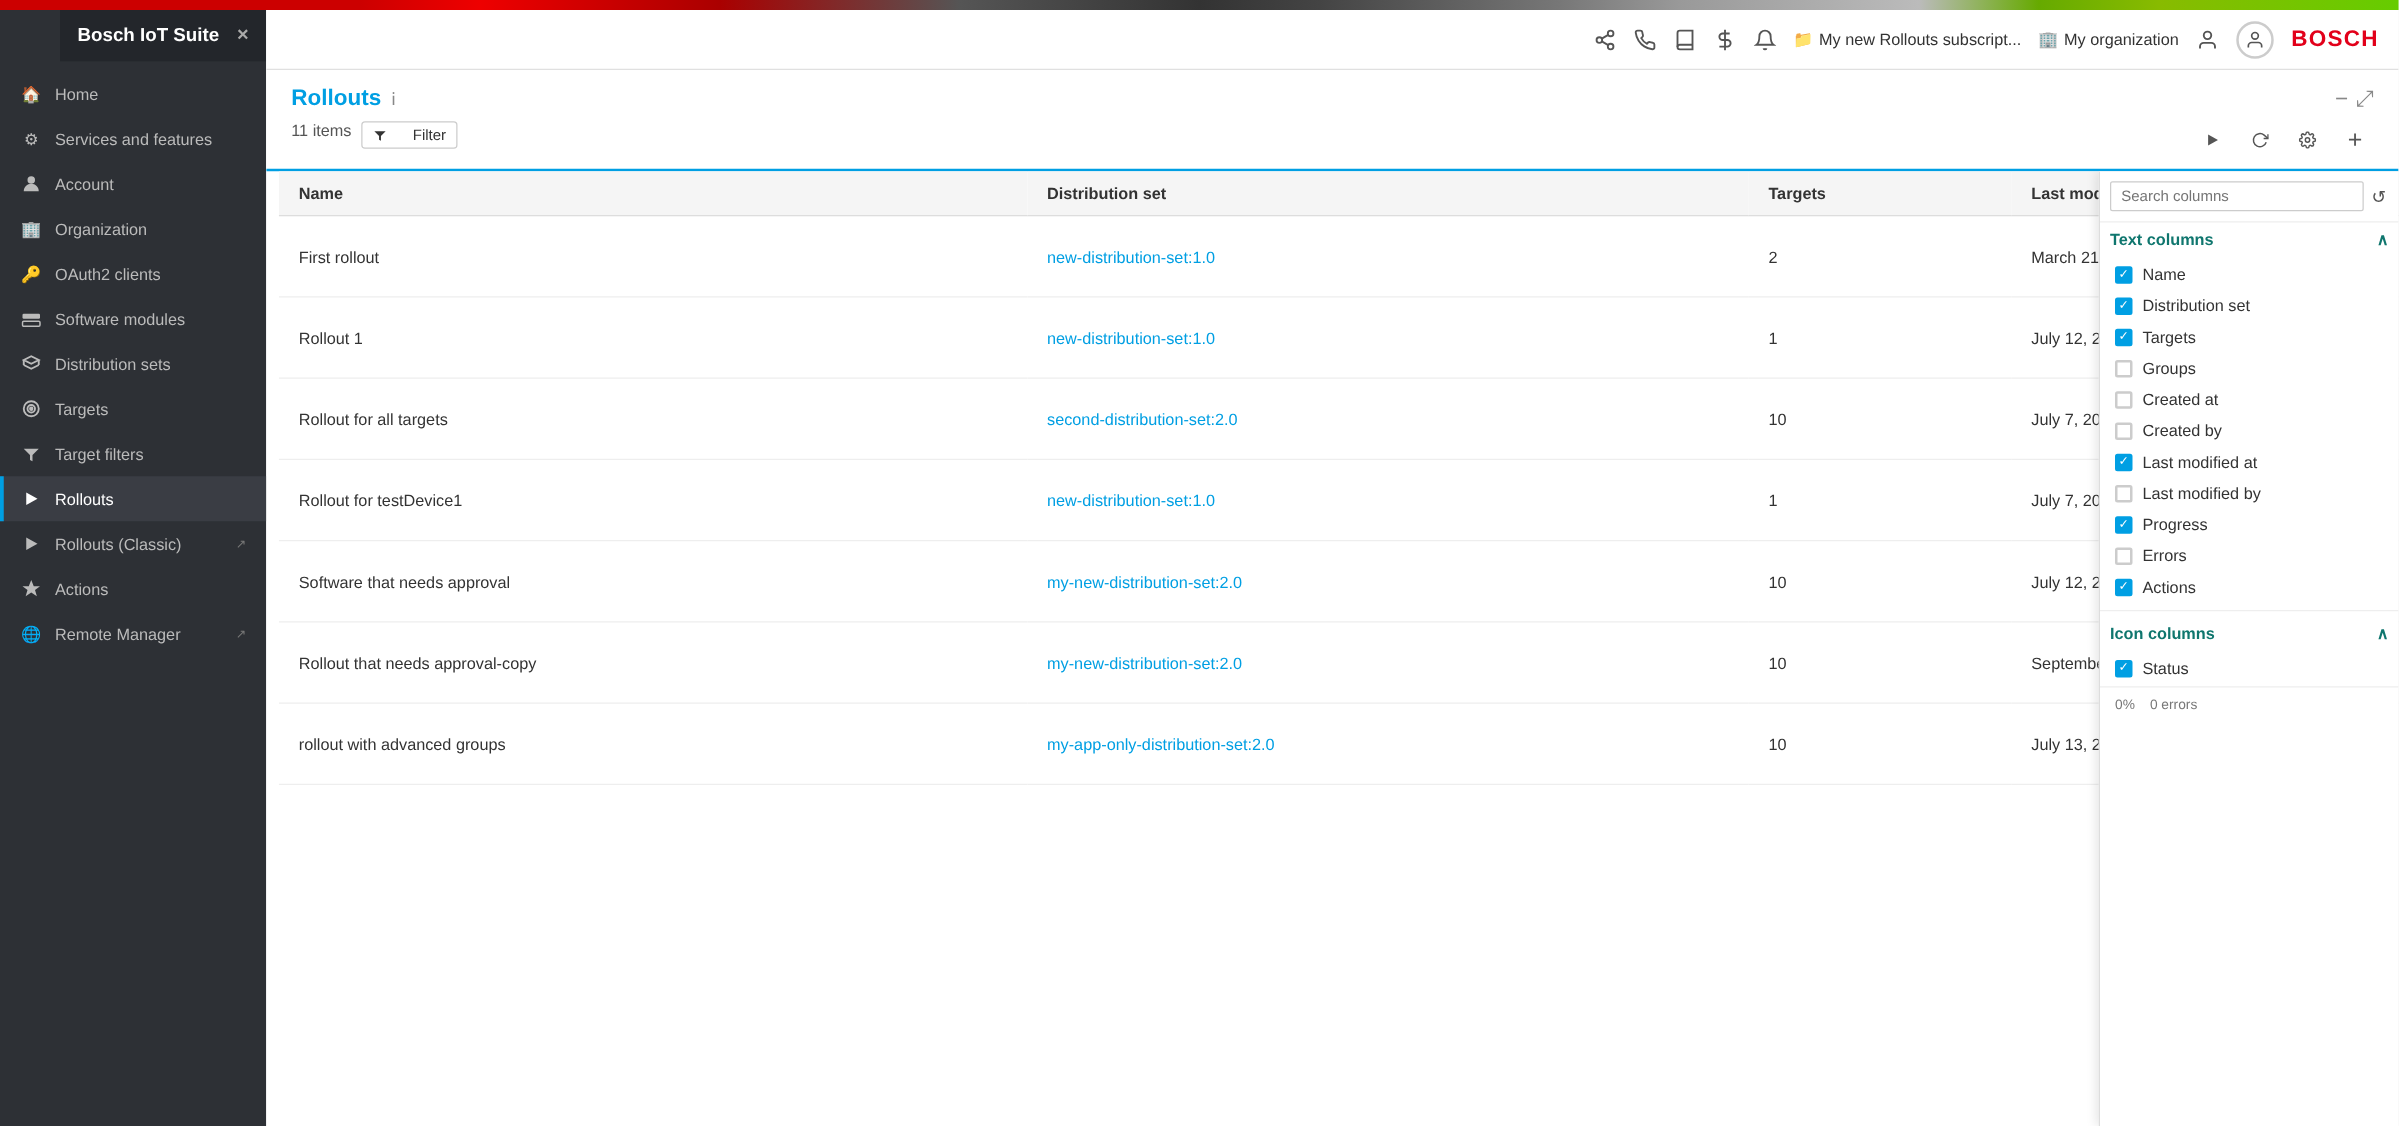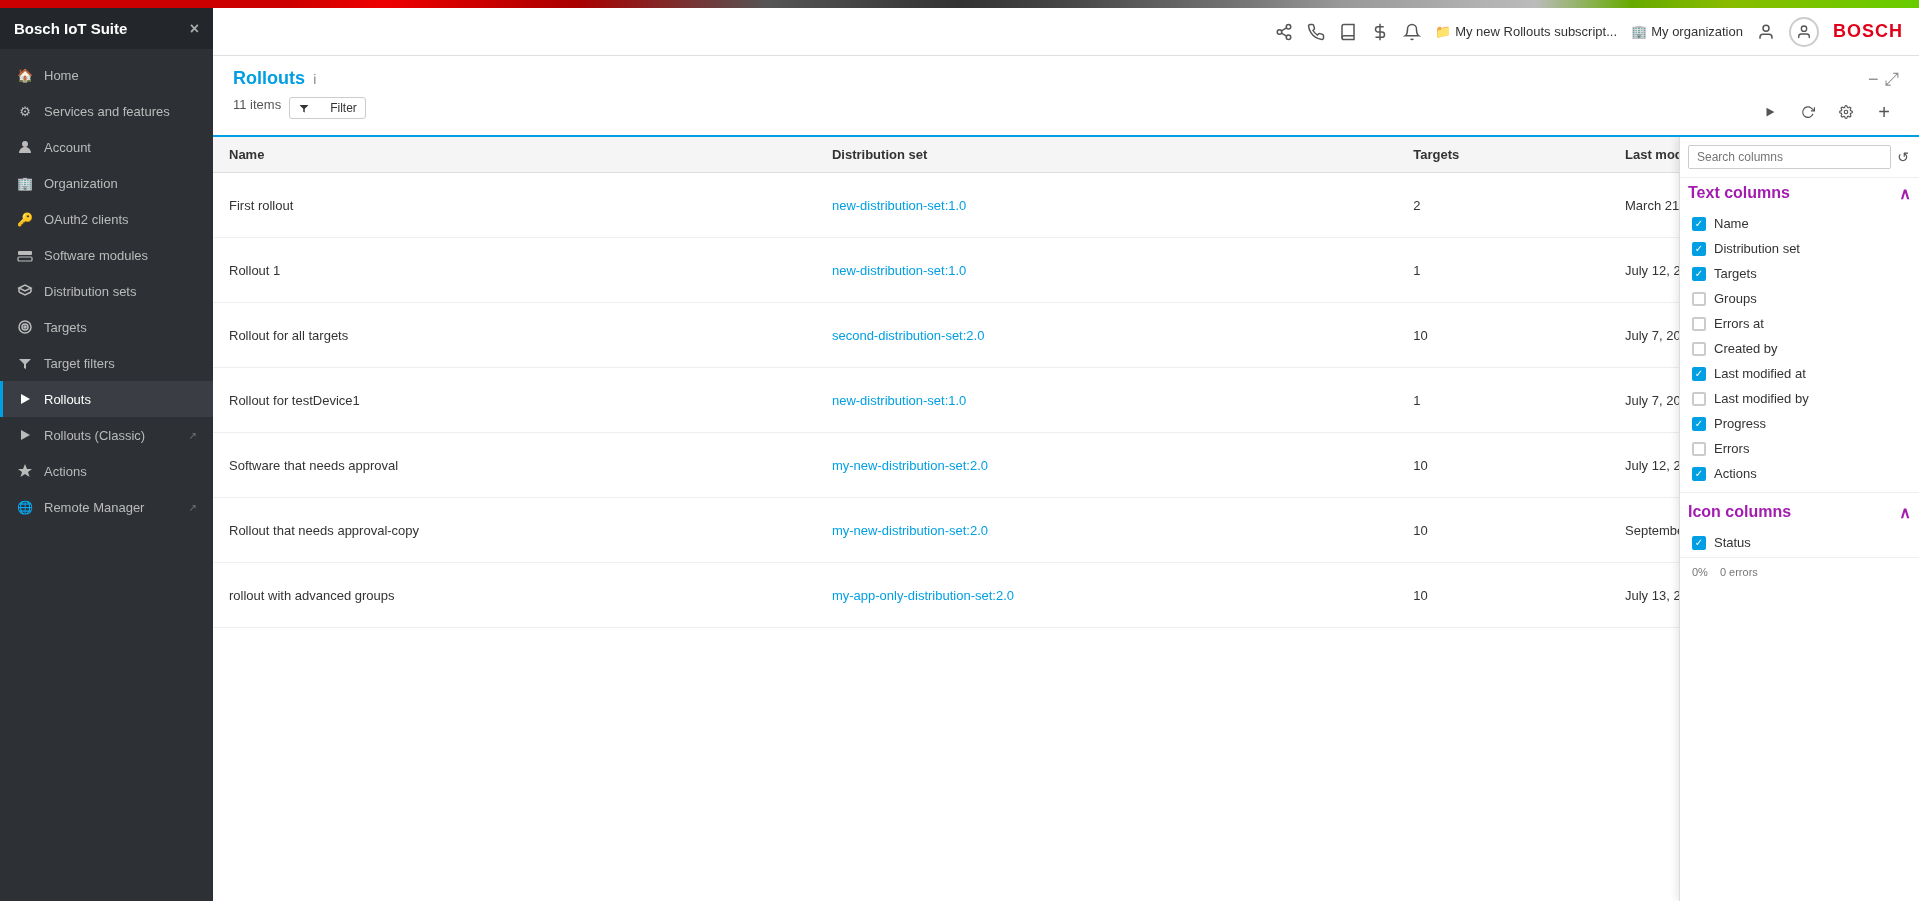--- a/index.html
+++ b/index.html
@@ -29,20 +29,21 @@
 
     .sidebar-header {
       display: flex;
       align-items: center;
       justify-content: space-between;
       padding: 12px 14px;
       background: #23262b;
       color: #fff;
       font-size: 15px;
       font-weight: 600;
+      margin-left: 48px;
     }
 
     .sidebar-close {
       cursor: pointer;
       color: #aaa;
       font-size: 16px;
       line-height: 1;
     }
 
     .sidebar-nav {
@@ -323,22 +324,22 @@
       background: transparent;
       cursor: pointer;
       color: #555;
       font-size: 14px;
       padding: 2px;
     }
 
     .col-panel-section {
       padding: 6px 8px;
       font-weight: 600;
-      font-size: 16px;
-      color: #a21caf;
+      font-size: 13px;
+      color: #0f766e;
       display: flex;
       align-items: flex-start;
       justify-content: space-between;
       cursor: pointer;
     }
 
     .col-panel-items {
       padding: 2px 0;
     }
 
@@ -609,21 +610,21 @@
       </button>
       <button class="icon-btn">
         <svg width="14" height="14" viewBox="0 0 24 24" fill="none" stroke="currentColor" stroke-width="2">
             <circle cx="12" cy="12" r="3"></circle>
             <path d="M19.4 15a1.65 1.65 0 00.33 1.82l.06.06a2 2 0 010 2.83 2 2 0 01-2.83 0l-.06-.06a1.65 1.65 0 00-1.82-.33 1.65 1.65 0 00-1 1.51V21a2 2 0 01-4 0v-.09A1.65 1.65 0 009 19.4a1.65 1.65 0 00-1.82.33l-.06.06a2 2 0 01-2.83-2.83l.06-.06A1.65 1.65 0 004.68 15a1.65 1.65 0 00-1.51-1H3a2 2 0 010-4h.09A1.65 1.65 0 004.6 9a1.65 1.65 0 00-.33-1.82l-.06-.06a2 2 0 012.83-2.83l.06.06A1.65 1.65 0 009 4.68a1.65 1.65 0 001-1.51V3a2 2 0 014 0v.09a1.65 1.65 0 001 1.51 1.65 1.65 0 001.82-.33l.06-.06a2 2 0 012.83 2.83l-.06.06A1.65 1.65 0 0019.4 9a1.65 1.65 0 001.51 1H21a2 2 0 010 4h-.09a1.65 1.65 0 00-1.51 1z"></path>
           </svg>
       </button>
       <button class="icon-btn" style="font-size:20px;font-weight:300;color:#555;">+</button>
     </div>
 
-    <div class="table-container" style="position:relative;">
+    <div class="table-container" style="position:relative;margin-left:10px;">
       <table>
         <thead>
           <tr>
             <th>
               <span>Name</span>
             </th>
             <th>
               <span>Distribution set</span>
             </th>
             <th>
@@ -785,21 +786,21 @@
             <span>Targets</span>
           </div>
 
           <div class="col-item">
             <div class="col-checkbox"></div>
             <span>Groups</span>
           </div>
 
           <div class="col-item">
             <div class="col-checkbox"></div>
-            <span>Errors at</span>
+            <span>Created at</span>
           </div>
 
           <div class="col-item">
             <div class="col-checkbox"></div>
             <span>Created by</span>
           </div>
 
           <div class="col-item">
             <div class="col-checkbox checked"></div>
             <span>Last modified at</span>

